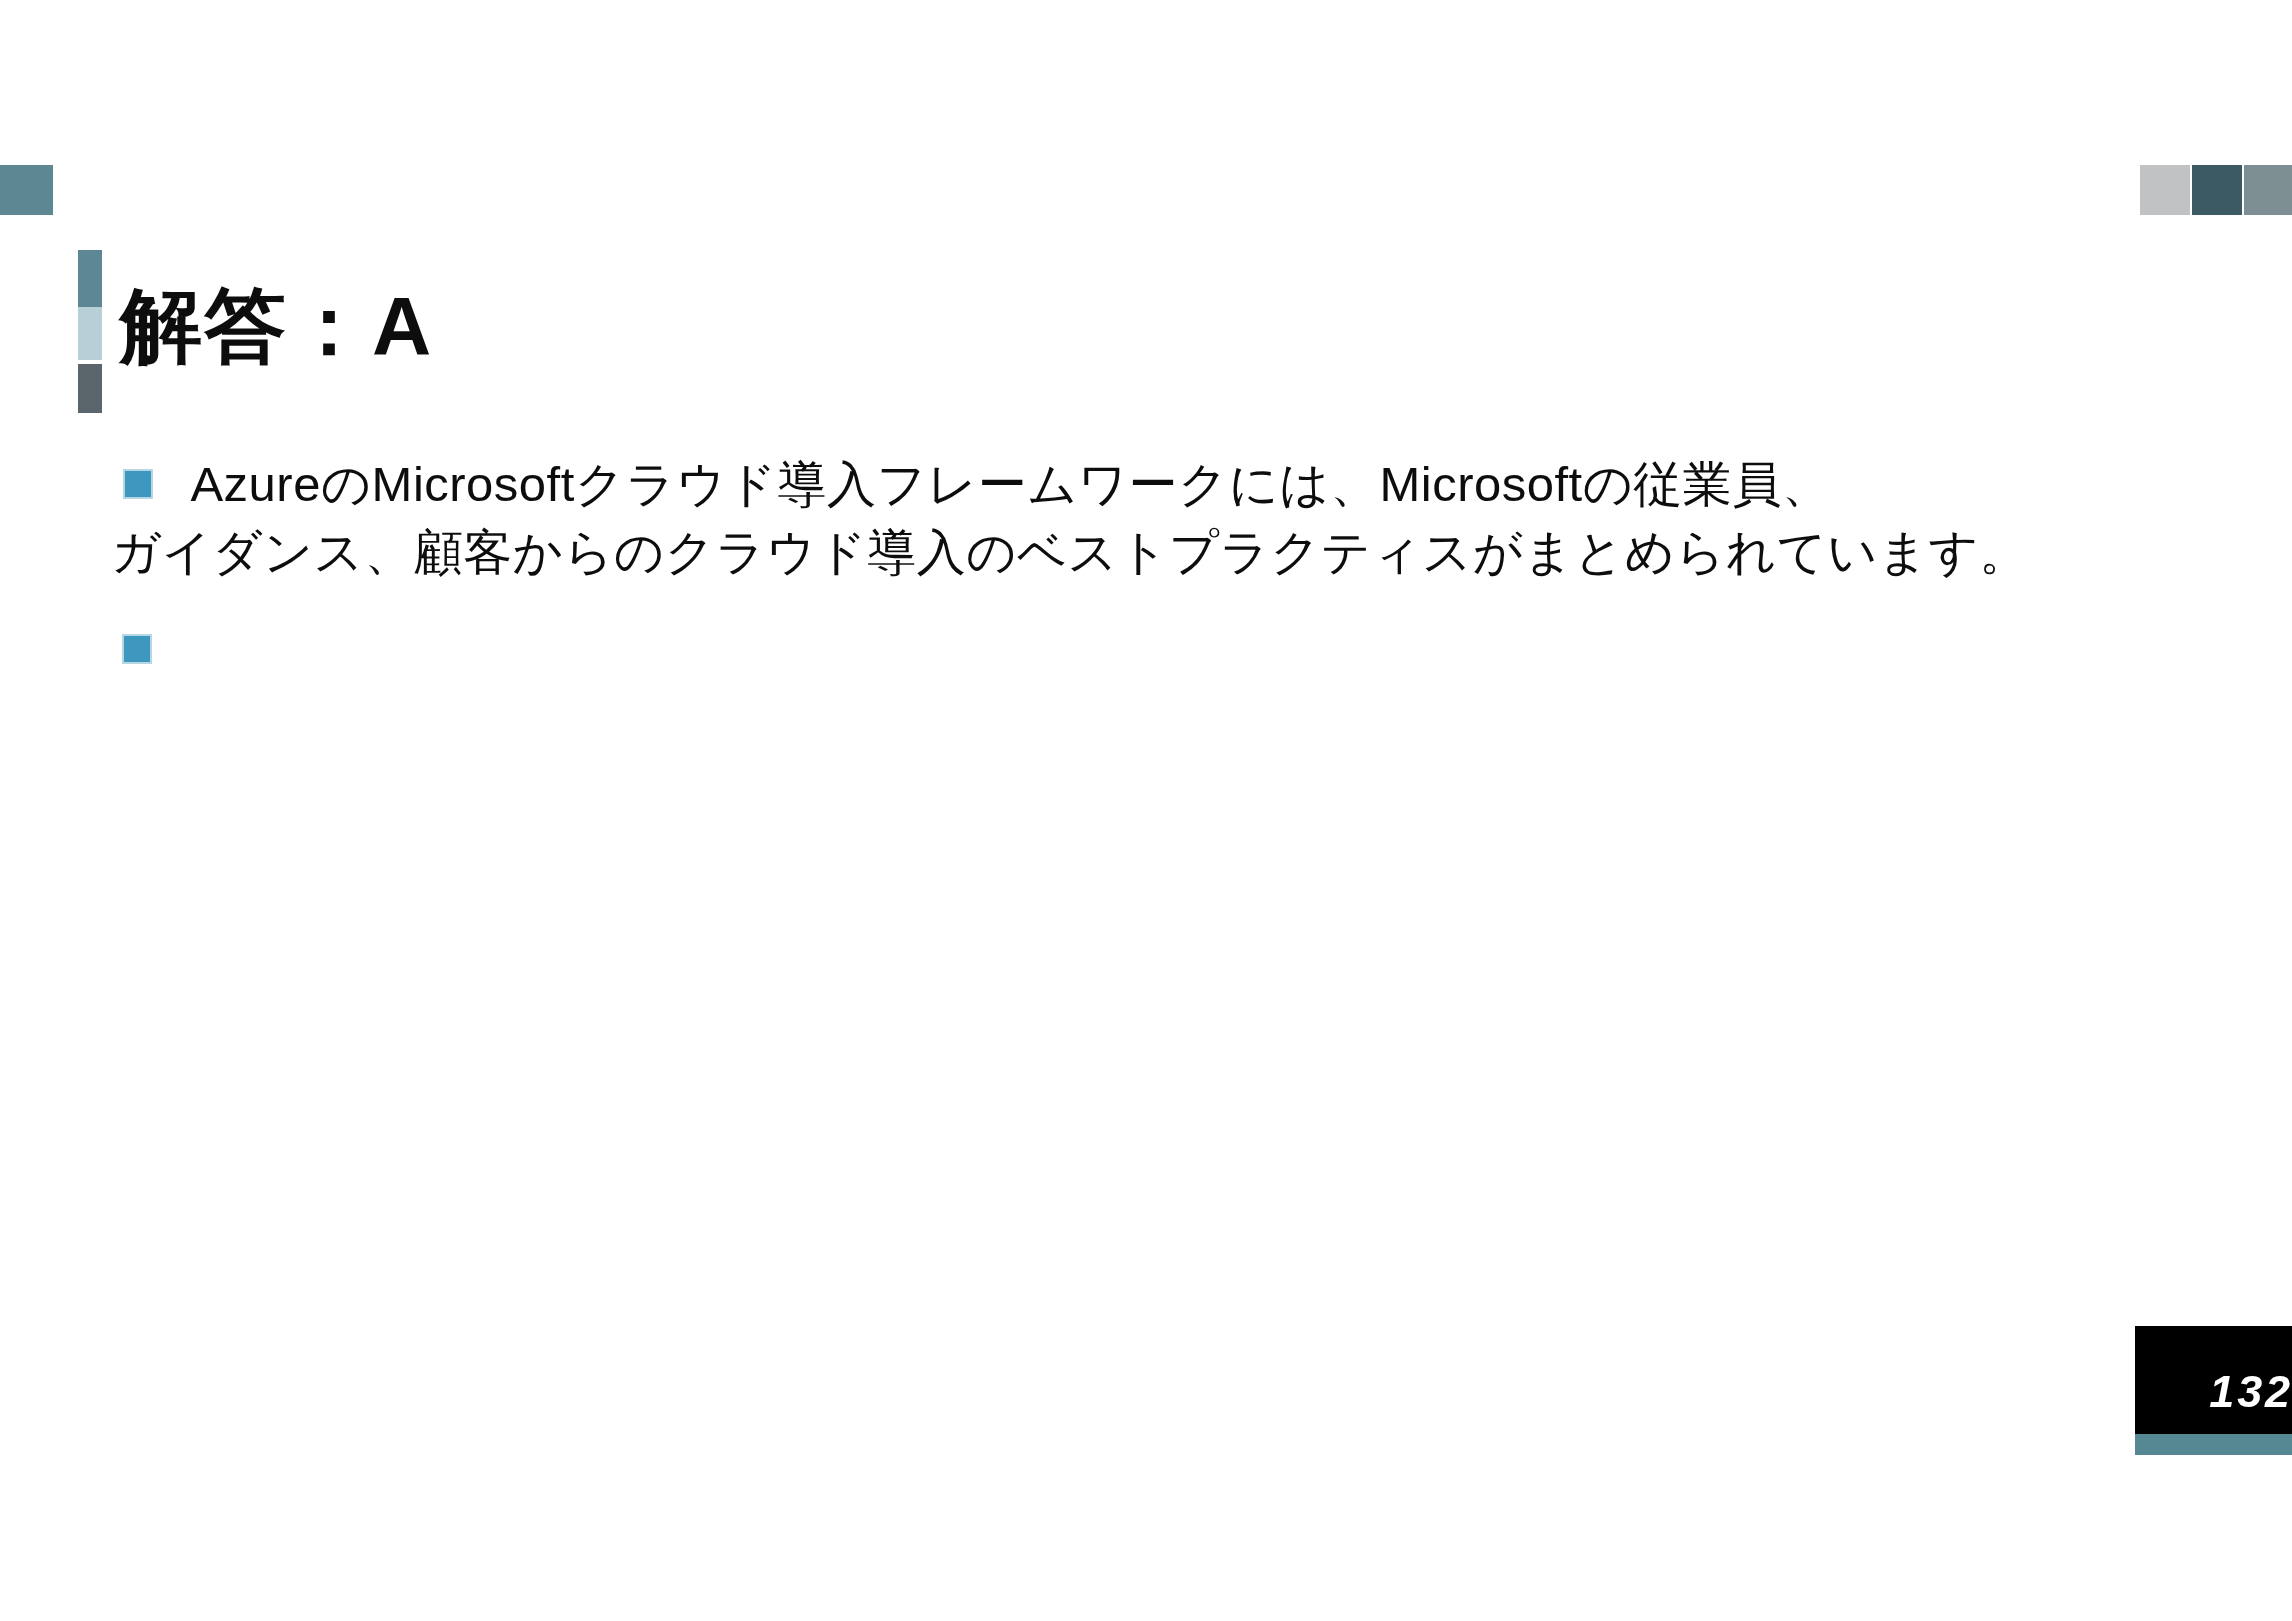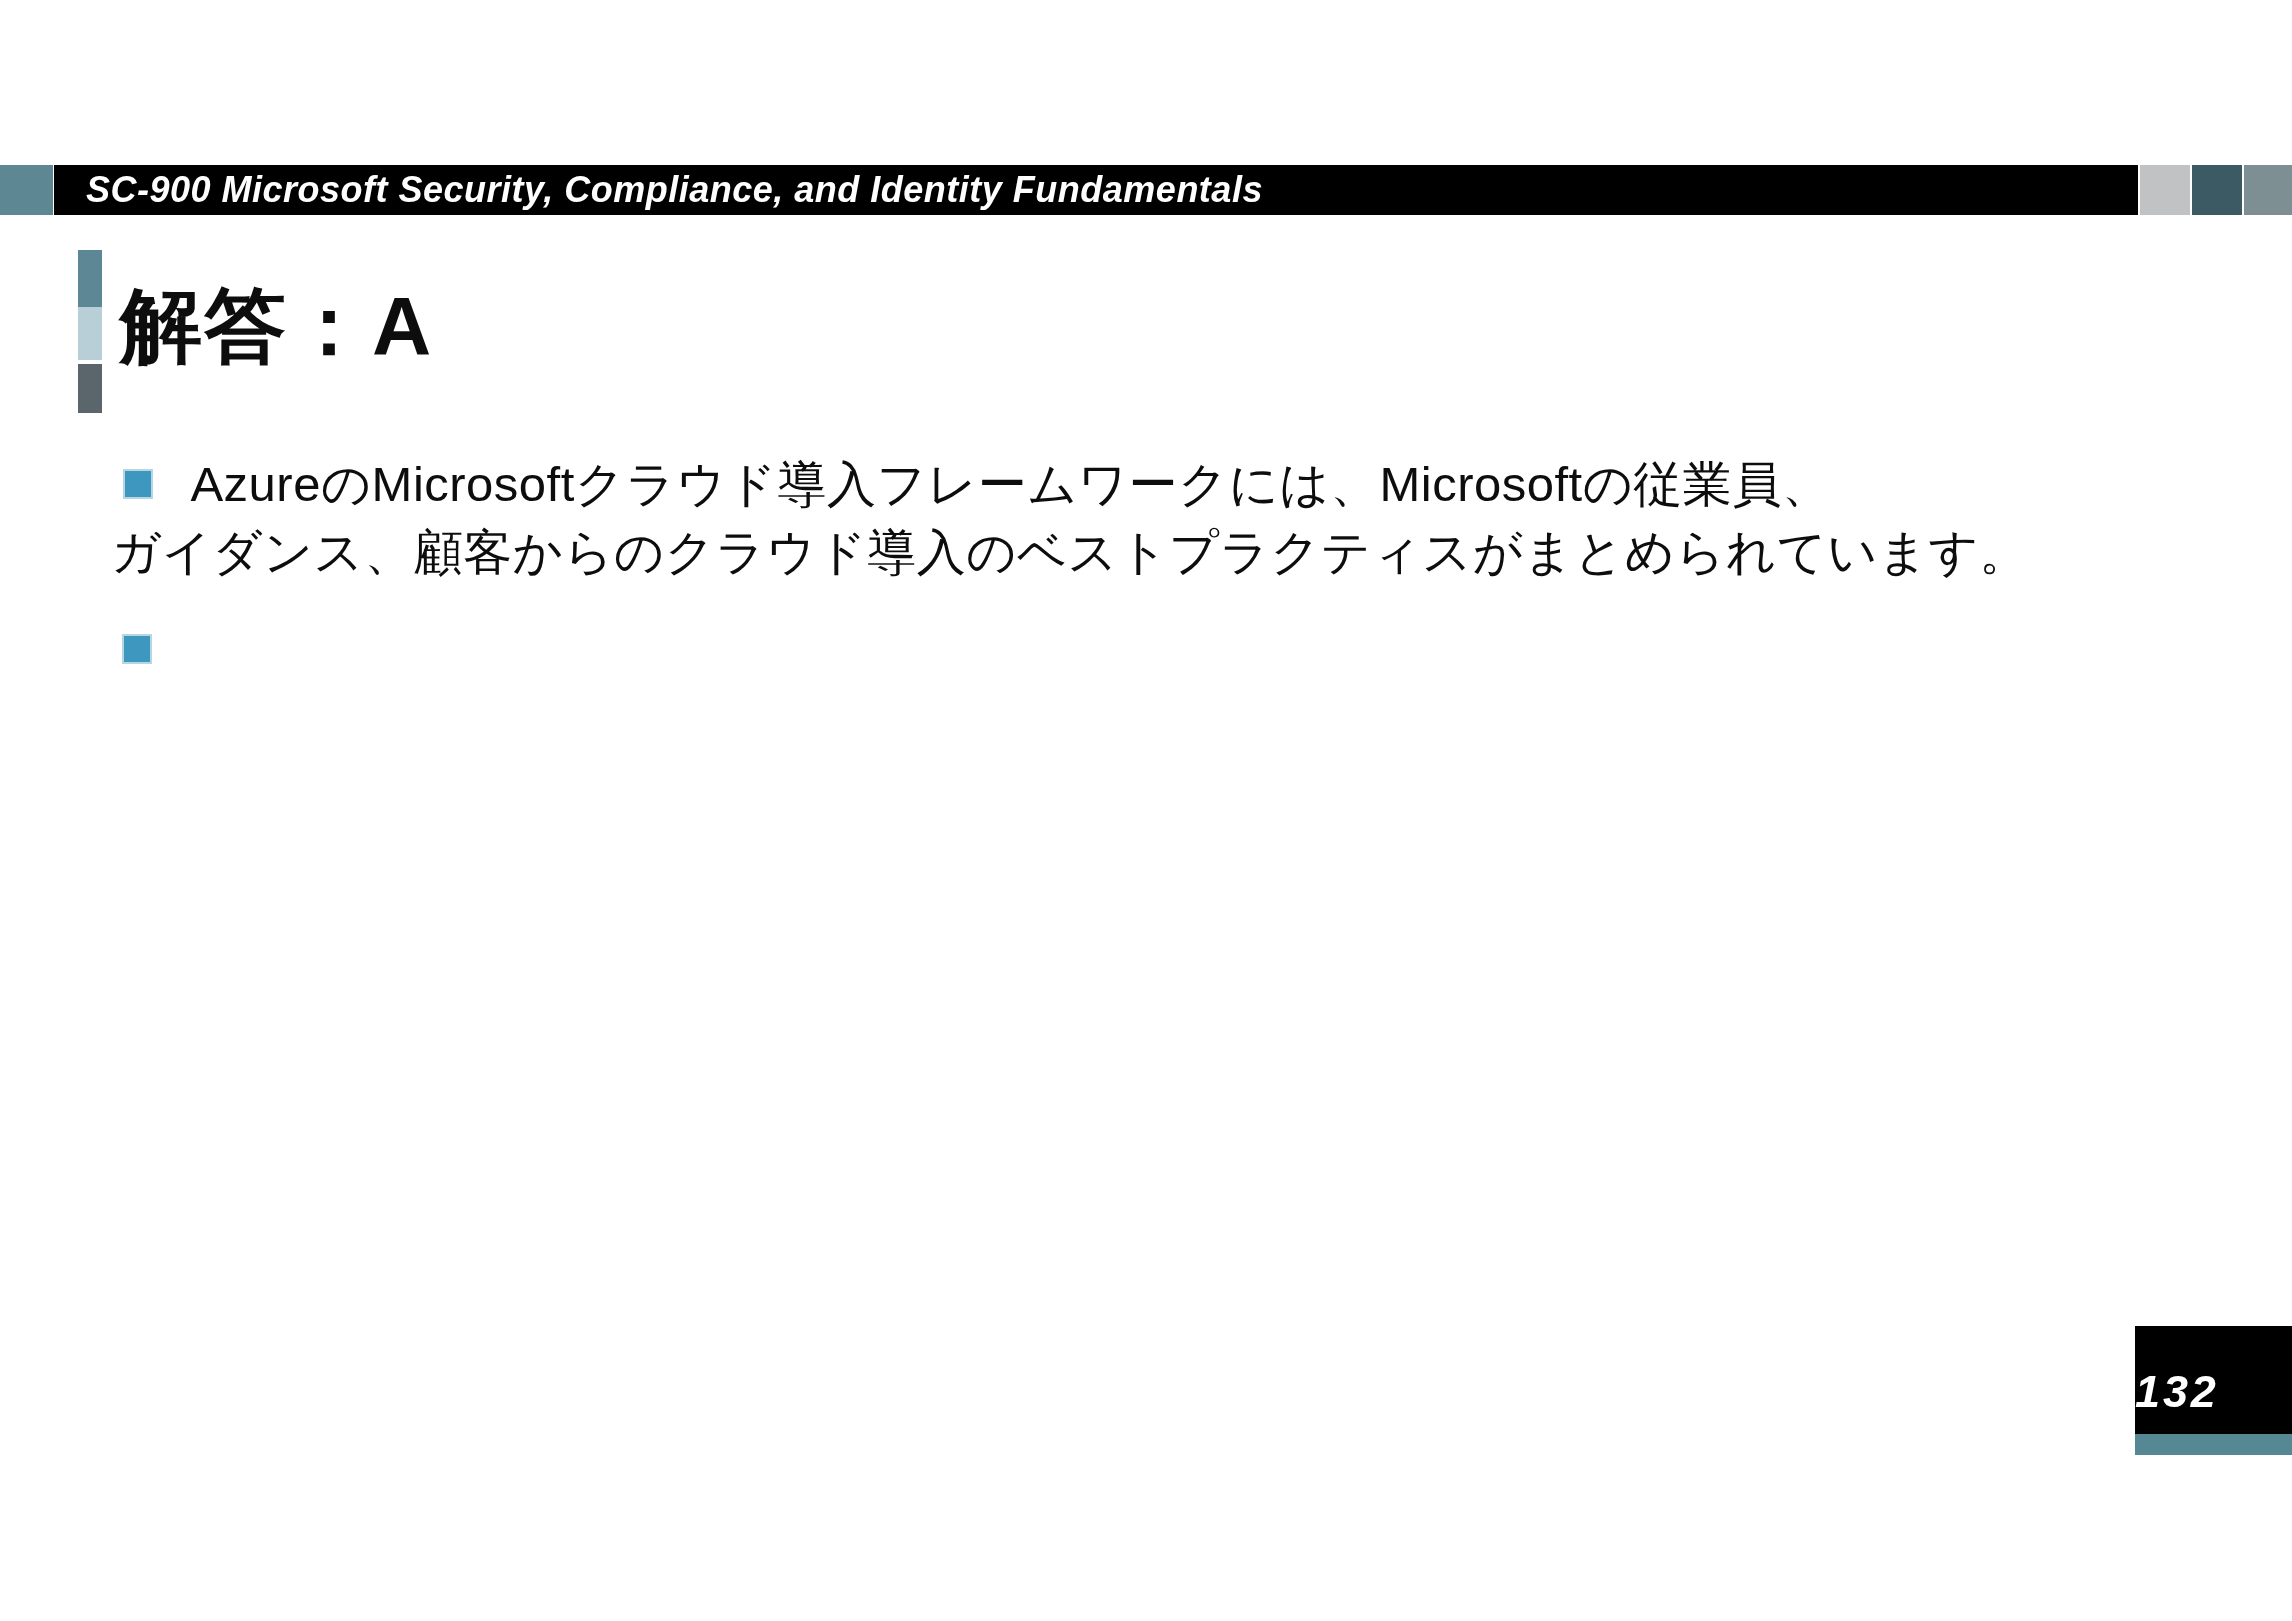--- a/index.html
+++ b/index.html
@@ -90,21 +90,21 @@
   .bl2 { left: 111px; top: 521px; }
   .bl3 { left: 163px; top: 606px; }
 
   
   .page-number-box {
     position: absolute;
     left: 2135px; top: 1326px;
     width: 158px; height: 108px;
     background: #000000;
     display: flex;
-    justify-content: flex-start;
+    justify-content: flex-end;
     align-items: flex-end;
     padding-bottom: 0;
     box-sizing: border-box;
   }
   .page-number {
     color: #ffffff;
     font-size: 45px;
     font-weight: bold;
     font-style: italic;
     letter-spacing: 2.9px;
@@ -117,23 +117,20 @@
     width: 158px; height: 20.6px;
     background: #568893;
   }
 </style>
 </head>
 <body>
 
 <div class="slide">
 
   <div class="header-accent-left"></div>
-  <div class="header-bar">
-    <div class="header-title">SC-900 Microsoft Security, Compliance, and Identity Fundamentals</div>
-  </div>
   <div class="hdr-sq hdr-sq1"></div>
   <div class="hdr-sq hdr-sq2"></div>
   <div class="hdr-sq hdr-sq3"></div>
 
   <div class="title-accent a1"></div>
   <div class="title-accent a2"></div>
   <div class="title-accent a3"></div>
   <h1 class="page-title" style="margin:2px;">解答：A</h1>
 
   <div class="bullet-marker bm1"></div>

